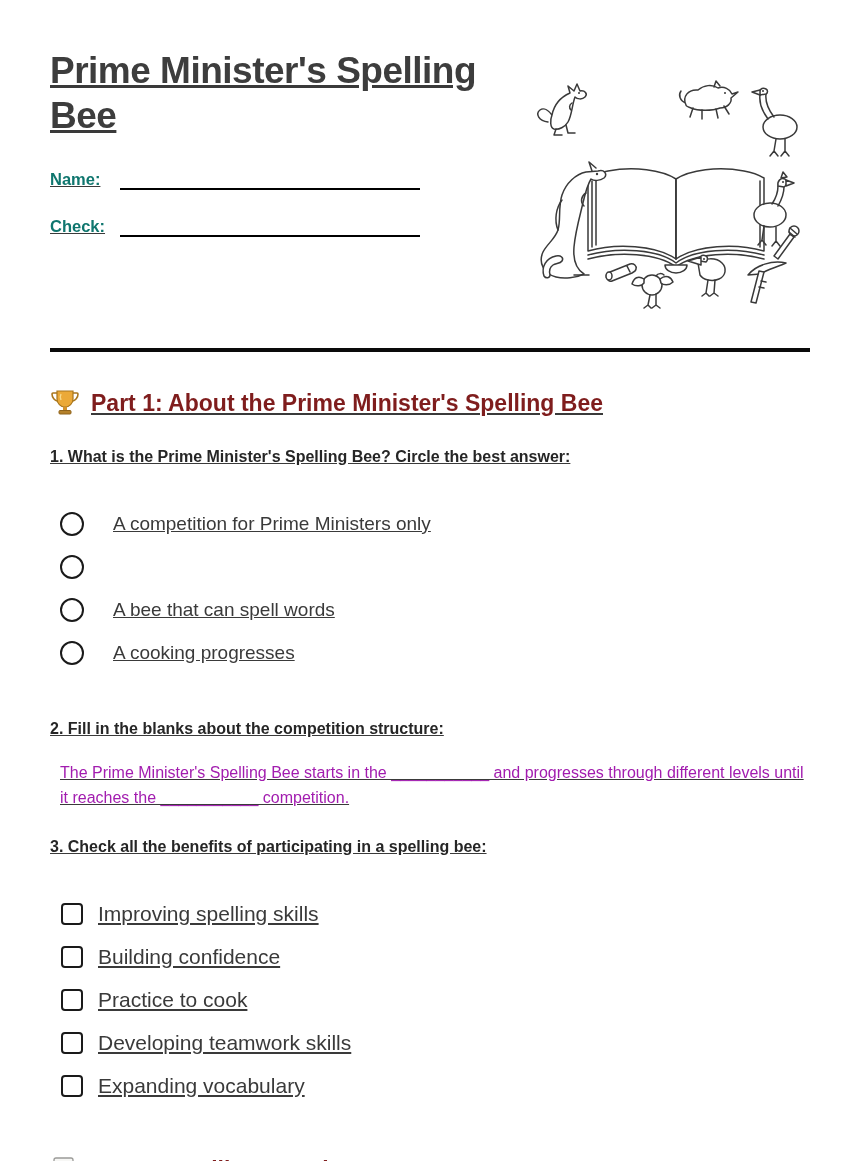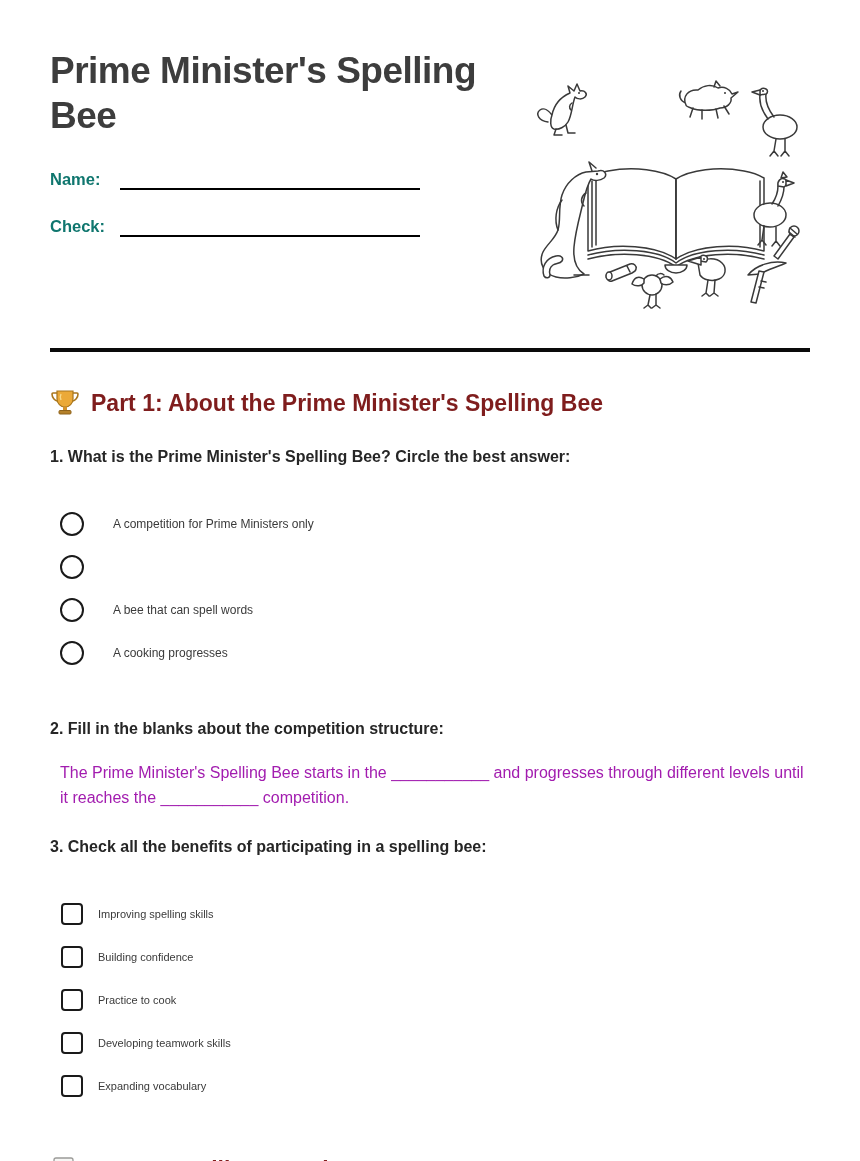--- a/index.html
+++ b/index.html
@@ -1,21 +1,21 @@
 <!DOCTYPE html>
 <html><head>
 <meta charset="utf-8">
 <style>
   * { box-sizing: border-box; }
   html,body { margin:0; padding:0; }
   body {
     width:860px; height:1161px; overflow:hidden; background:#ffffff;
     font-family:"Liberation Sans","DejaVu Sans",sans-serif; color:#3a3a3a;
   }
-  .page { position:relative; width:756px; height:1161px; padding:0 50px; }
+  .page { position:relative; width:756px; height:1161px; padding:0 50px;text-decoration:underline; }
 
   .title {
     margin:0; padding-top:48px; max-width:440px;
     font-size:37px; line-height:45px; font-weight:700; color:#3d3d3d; letter-spacing:-0.5px;
   }
 
   .field-row { display:flex; align-items:flex-end; height:24px; }
   .field-row.name { margin-top:28px; }
   .field-row.date { margin-top:23px; }
   .field-label { width:70px; font-size:16.5px; font-weight:700; color:#0f766e; line-height:22px; }
@@ -32,32 +32,32 @@
   .part-heading .icon-box { width:30px; height:30px; flex:0 0 auto; }
 
   .q-label { margin-top:30px; font-size:16px; font-weight:700; color:#262626; }
 
   .opt-list { margin-top:36px; }
   .opt-row { height:43px; display:flex; align-items:center; cursor:pointer; }
   .radio {
     width:24px; height:24px; border:2.5px solid #1a1a1a; border-radius:50%;
     margin-left:10px; flex:0 0 auto; background:#fff;
   }
-  .opt-row .opt-label { margin-left:29px; font-size:12px; color:#3a3a3a; }
+  .opt-row .opt-label { margin-left:29px; font-size:19px; color:#3a3a3a; }
 
   .para { margin-top:22px; width:748px; font-size:16px; line-height:25px; color:#a21caf;margin-left:10px; }
   .q3 { margin-top:28px; }
 
   .chk-list { margin-top:36px; }
   .chk-row { height:43px; display:flex; align-items:center; cursor:pointer; }
   .checkbox {
     width:22px; height:22px; border:2.5px solid #1a1a1a; border-radius:4px;
     margin-left:11px; flex:0 0 auto; background:#fff;
   }
-  .chk-row .opt-label { margin-left:15px; font-size:11px; color:#3a3a3a; }
+  .chk-row .opt-label { margin-left:15px; font-size:21px; color:#3a3a3a; }
 
   .part2 { margin-top:48px; }
 
   svg .sk { fill:none; stroke:#3a3a3a; stroke-width:1.5; stroke-linecap:round; stroke-linejoin:round; }
   svg .skf { fill:#ffffff; stroke:#3a3a3a; stroke-width:1.5; stroke-linecap:round; stroke-linejoin:round; }
 </style>
 </head>
 <body>
 
 <div class="page">

